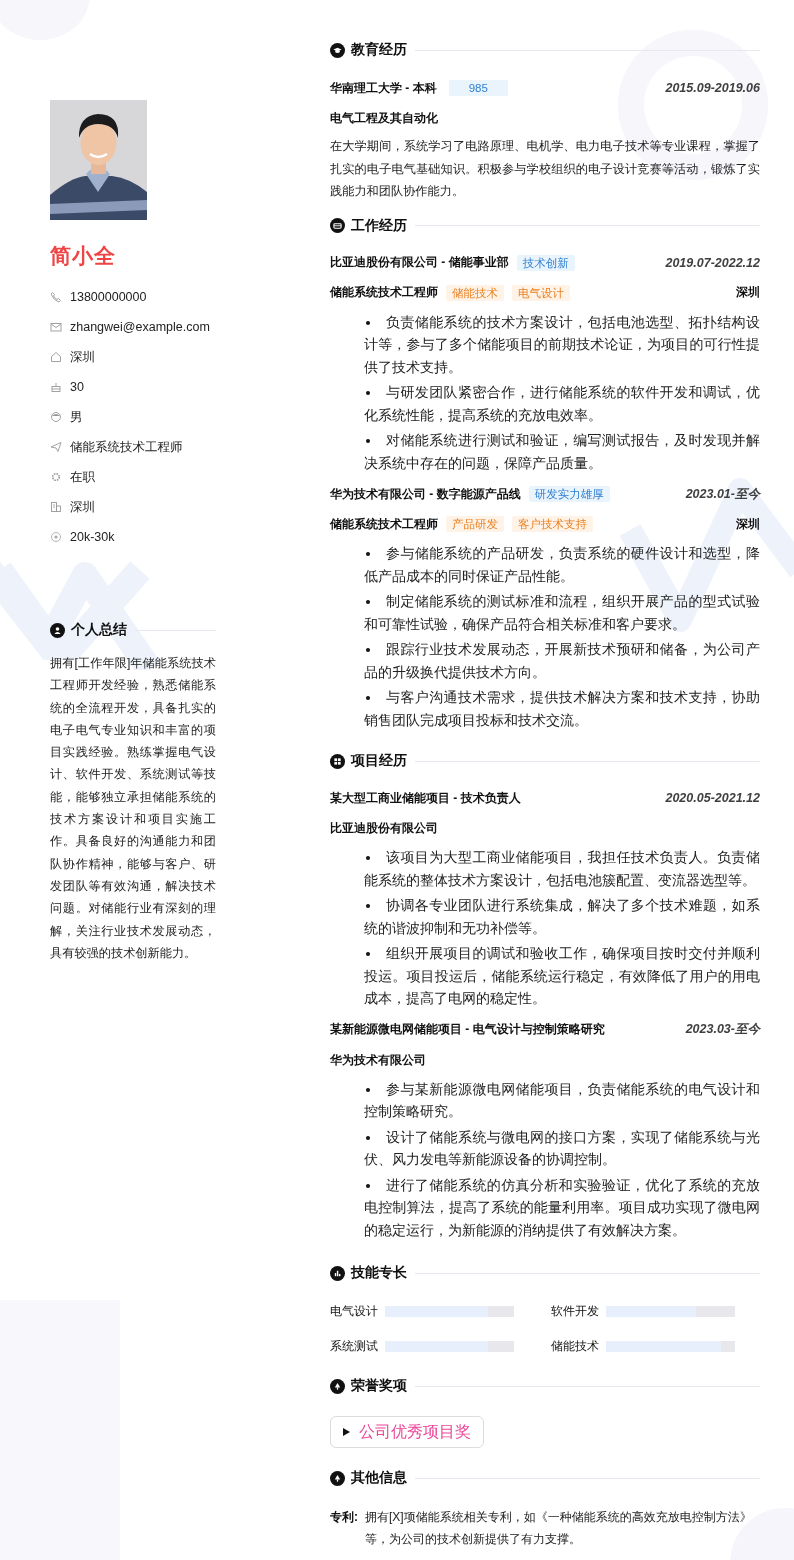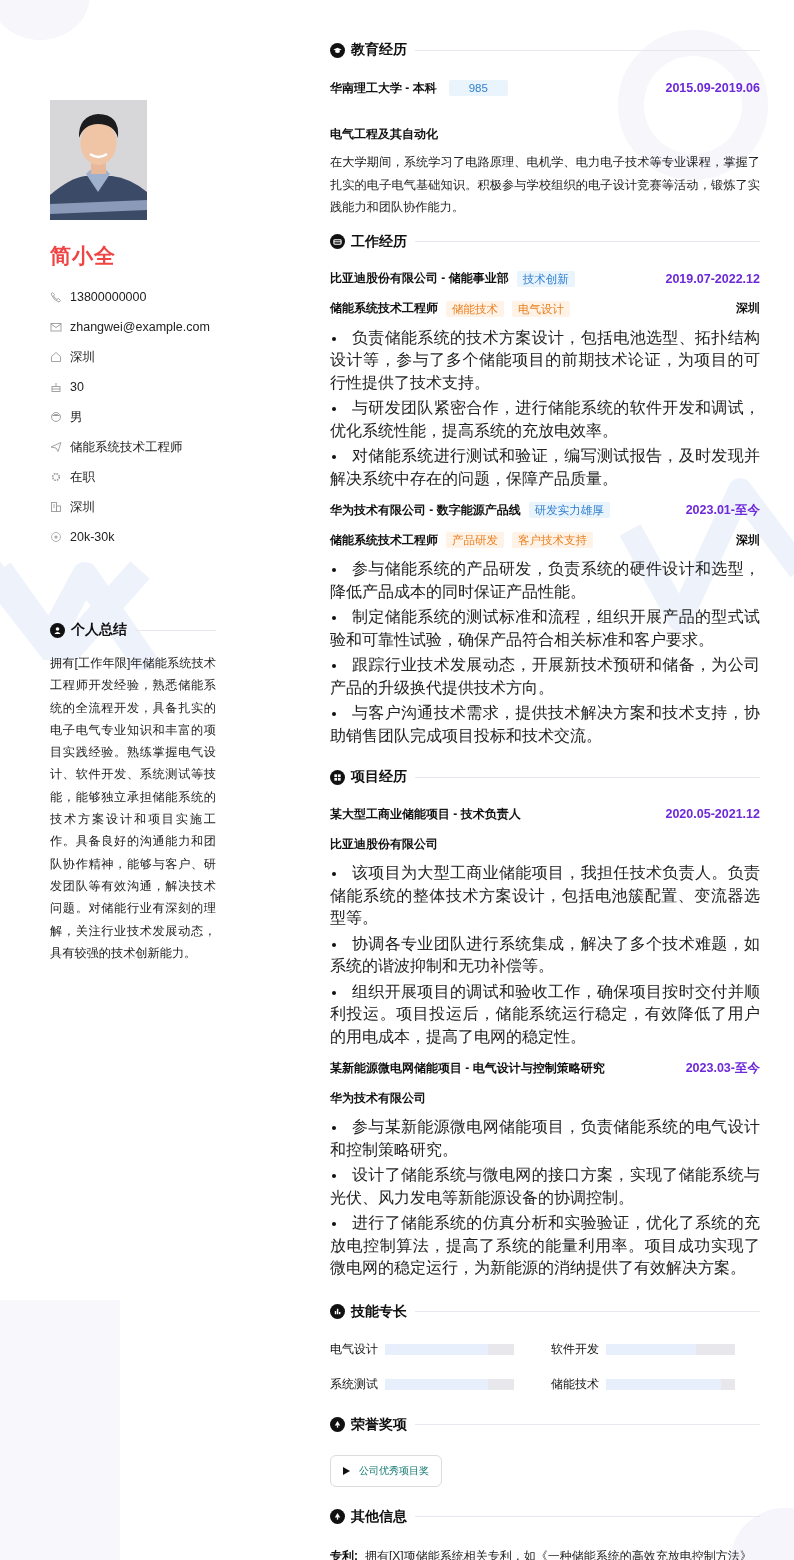--- a/index.html
+++ b/index.html
@@ -30,36 +30,36 @@
   .sec-title { font-size: 14px; font-weight: bold; color: #111; white-space: nowrap; }
   .sec-line { flex: 1; height: 1px; background: #e6e8ef; margin-left: 8px; }
   .summary-text { margin-top: 12px; font-size: 12.2px; line-height: 22.3px; color: #222; text-align: justify; }
 
   
   .right { position: absolute; left: 330px; top: 40px; width: 430px; }
   .section { margin-bottom: 0; }
   .row { display: flex; align-items: center; justify-content: space-between; }
   .row-left { display: flex; align-items: center; }
   .bold { font-weight: bold; font-size: 12px; color: #111; }
-  .date { font-weight: bold; font-size: 12.5px; color: #6d28d9; }
+  .date { font-weight: bold; font-size: 12.5px; color: #404040; font-style: italic; }
   .tag { display: inline-block; font-size: 11.5px; padding: 1px 6px; margin-left: 8px; border-radius: 2px; line-height: 14px; }
   .tag-blue { background: #eaf4fd; color: #2f7fd0; }
   .tag-orange { background: #fff3e8; color: #ea7f1d; }
   .para { font-size: 12.2px; line-height: 22.5px; color: #222; text-align: justify; }
   .bullets { list-style: none; }
-  .bullets li { position: relative; font-size: 16px; line-height: 22.5px; color: #222; margin-bottom: 3px; text-indent: 22px; text-align: justify; }
+  .bullets li { position: relative; font-size: 14px; line-height: 22.5px; color: #222; margin-bottom: 3px; text-indent: 22px; text-align: justify; margin-left: 34px; }
   .bullets li::before { content: ""; position: absolute; left: 2px; top: 10px; width: 4px; height: 4px; background: #111; border-radius: 50%; }
 
   .skills { display: grid; grid-template-columns: 221px 200px; row-gap: 19px; margin-top: 20px; }
   .skill { display: flex; align-items: center; height: 16px; }
   .skill-name { font-size: 12px; color: #111; width: 55px; }
   .skill-bar { width: 129px; height: 11px; background: #e8e8ec; position: relative; }
   .skill-fill { position: absolute; left: 0; top: 0; bottom: 0; background: #e7effc; }
 
-  .award-btn { display: inline-flex; align-items: center; height: 32px; padding: 0 12px 0 12px; border: 1px solid #dcdcdc; border-radius: 6px; font-size: 10px; color: #0f766e; background: #fff; margin-top: 20px; }
+  .award-btn { display: inline-flex; align-items: center; height: 32px; padding: 0 12px 0 12px; border: 1px solid #dcdcdc; border-radius: 6px; font-size: 16px; color: #ec4899; background: #fff; margin-top: 20px; }
   .award-btn .tri { width: 0; height: 0; border-left: 7px solid #111; border-top: 4.5px solid transparent; border-bottom: 4.5px solid transparent; margin-right: 9px; }
 
   .other-row { display: flex; font-size: 12px; line-height: 22px; margin-top: 18px; }
   .other-label { font-weight: bold; color: #111; width: 35px; flex: none; }
   .other-val { color: #222; width: 400px; }
 </style>
 </head>
 <body>
 
 <div class="deco deco-circle-tl"></div>
@@ -201,21 +201,21 @@
       <span class="sec-title">教育经历</span>
       <span class="sec-line"></span>
     </div>
     <div class="row" style="margin-top:18px;height:20px">
       <div class="row-left">
         <span class="bold">华南理工大学 - 本科</span>
         <span class="tag tag-blue" style="margin-left:12px;padding:1px 20px">985</span>
       </div>
       <span class="date">2015.09-2019.06</span>
     </div>
-    <div class="bold" style="margin-top:26px;height:20px;line-height:20px">电气工程及其自动化</div>
+    <div class="bold" style="margin-top:10px;height:20px;line-height:20px">电气工程及其自动化</div>
     <p class="para" style="margin-top:7px">在大学期间，系统学习了电路原理、电机学、电力电子技术等专业课程，掌握了扎实的电子电气基础知识。积极参与学校组织的电子设计竞赛等活动，锻炼了实践能力和团队协作能力。</p>
   </section>
 
   <section class="section" style="margin-top:13px">
     <div class="sec-head">
       <span class="sec-icon">
           <svg viewBox="0 0 10 10">
             <rect x="1" y="3" width="8" height="5" rx="1" fill="none" stroke="#fff" stroke-width="1.2"></rect>
             <line x1="1" y1="5.3" x2="9" y2="5.3" stroke="#fff" stroke-width="1"></line>
           </svg>

